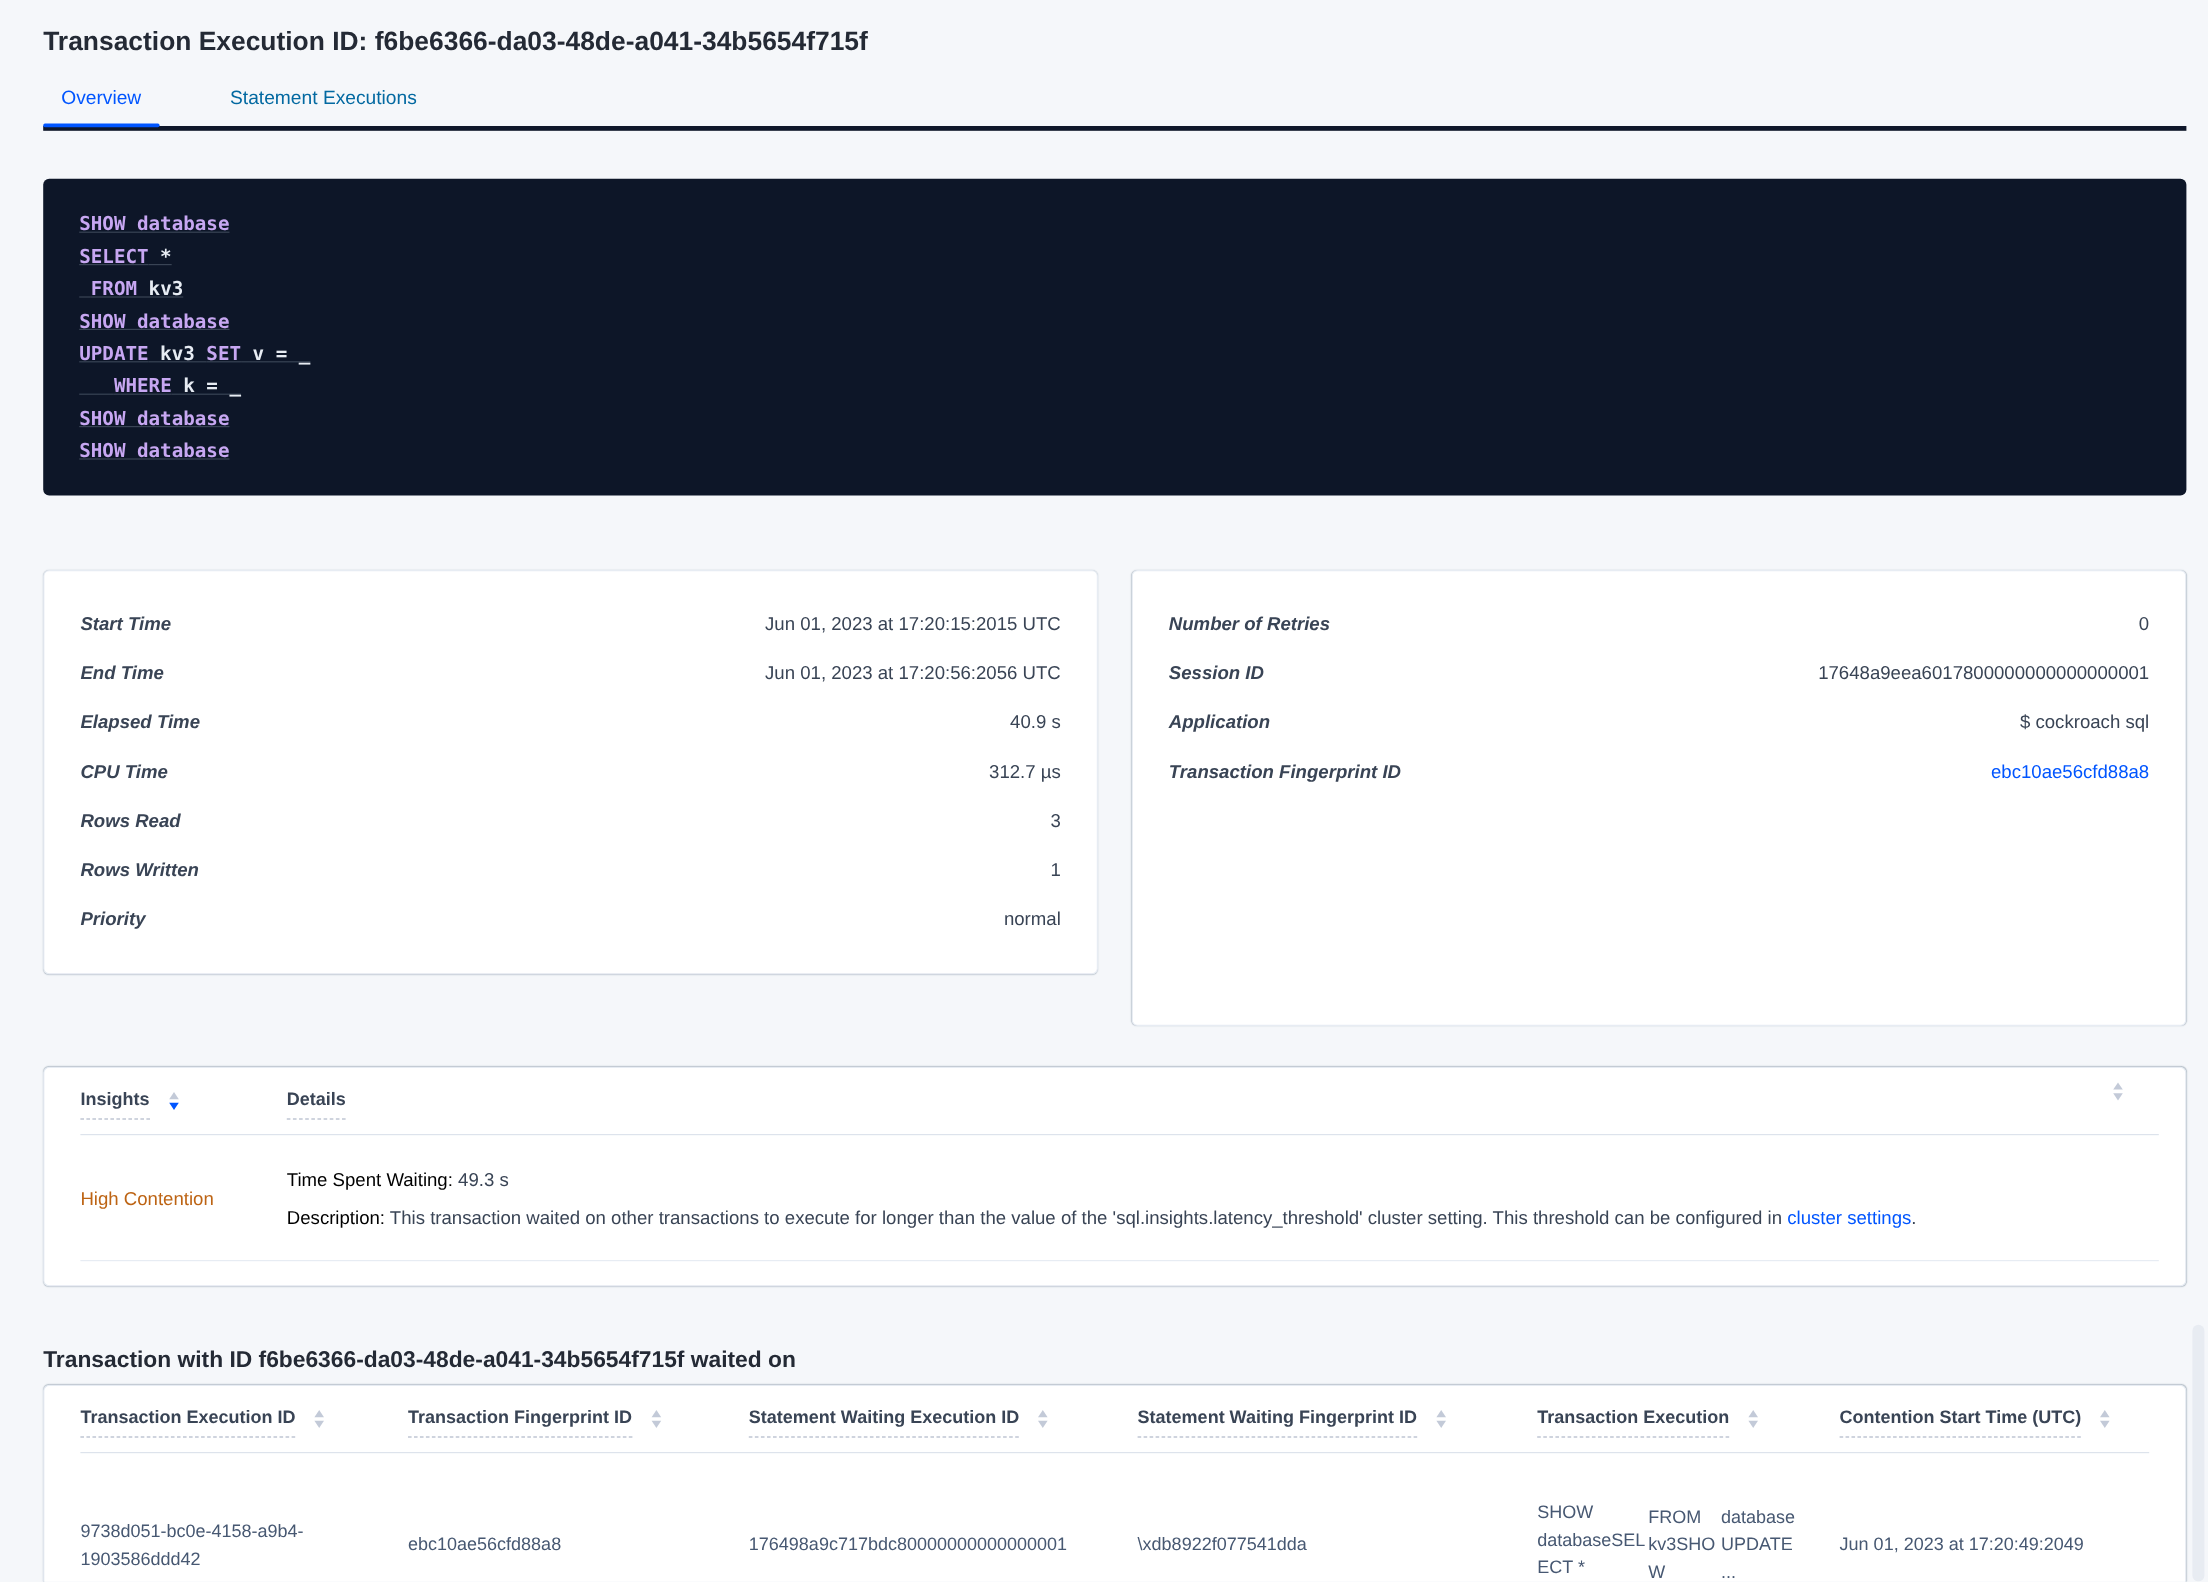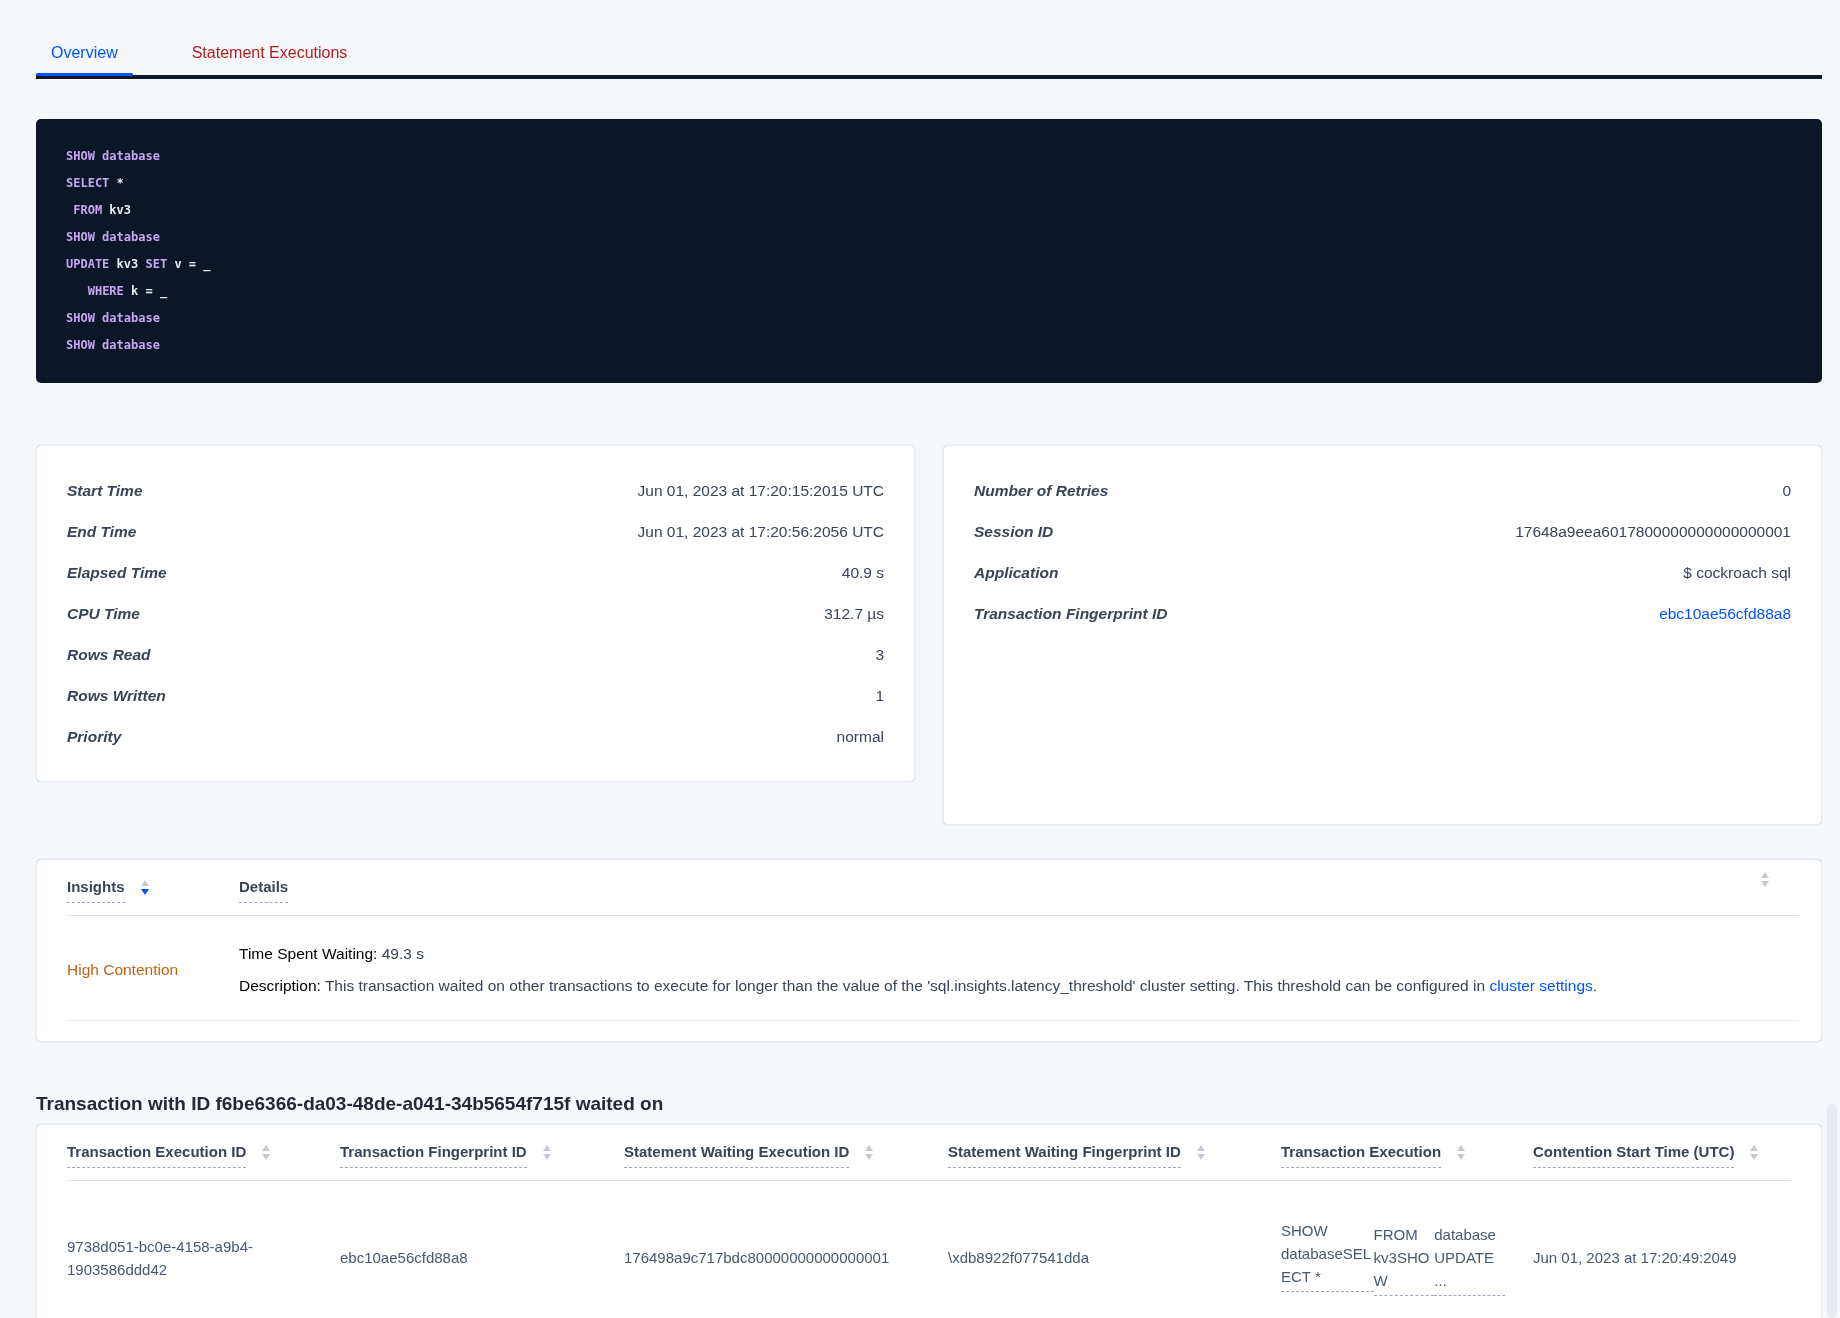--- a/index.html
+++ b/index.html
@@ -9,36 +9,36 @@
     font-family:"Liberation Sans", sans-serif;
     color:#394455;
     position:relative;
   }
   .container { padding:20px 18px 0 36px; }
 
   
   .page-title { font-size:22px; font-weight:700; color:#242a35; line-height:30px; }
 
   .tabs { display:flex; gap:44px; margin-top:24px; border-bottom:4px solid #0f172a; }
-  .tab { font-size:16px; padding:0 15px 13px 15px; cursor:pointer; color:#b91c1c; position:relative; }
+  .tab { font-size:16px; padding:0 15px 13px 15px; cursor:pointer; color:#0369a1; position:relative; }
   .tab.active { color:#0055ff; }
   .tab.active::after {
     content:""; position:absolute; left:0; right:0; bottom:-1px; height:3px;
     background:#0055ff; border-radius:2px;
   }
 
   
   .sql-box {
     margin-top:40px; background:#0d1628; border-radius:5px;
     padding:24px 30px; min-height:264px;
   }
   .code-line {
     white-space:pre;
     font-family:"DejaVu Sans Mono","Liberation Mono",monospace;
-    font-size:12px; line-height:27px; font-weight:600;
+    font-size:16px; line-height:27px; font-weight:600;text-decoration:underline;
   }
   .kw { color:#c7a7f2; }
   .pl { color:#e7ecf3; }
 
   
   .cards-row { display:flex; gap:28px; margin-top:62px; align-items:flex-start; }
   .card {
     background:#fff; border:1px solid #e7ecf3; border-radius:5px;
     box-shadow:0 0 1px rgba(67,90,111,0.4);
   }
@@ -88,20 +88,21 @@
   .scroll-strip {
     position:absolute; left:1827px; top:1104px; width:10px; height:214px;
     background:#e8ecf2; border-radius:5px;
   }
 </style>
 </head>
 <body>
 
 <div class="container">
 
+  <div class="page-title">Transaction Execution ID: f6be6366-da03-48de-a041-34b5654f715f</div>
 
   <div class="tabs">
     <div class="tab active">Overview</div>
     <div class="tab">Statement Executions</div>
   </div>
 
   <div class="sql-box card-none" id="sql-box">
       <div class="code-line"><span class="kw">SHOW database</span></div>
       <div class="code-line"><span class="kw">SELECT</span><span class="pl"> *</span></div>
       <div class="code-line"><span class="pl"> </span><span class="kw">FROM</span><span class="pl"> kv3</span></div>

